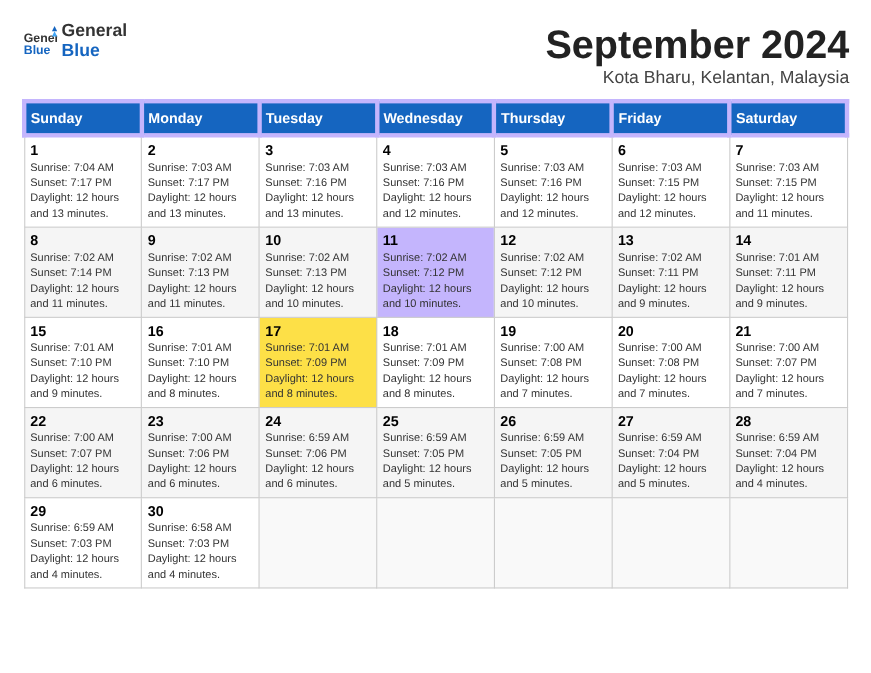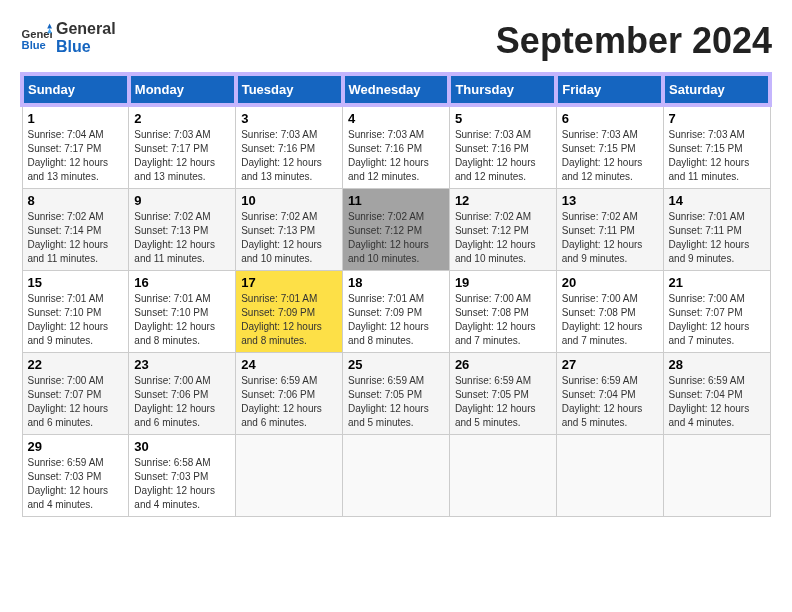--- a/index.html
+++ b/index.html
@@ -94,20 +94,21 @@
       <polygon points="34,8 40,8 37,2" fill="#1565c0"></polygon>
       <polygon points="34,14 40,14 37,8" fill="#42a5f5"></polygon>
     </svg>
     <div>
       <div style="font-size:16px;font-weight:bold;color:#333;">General</div>
       <div style="font-size:16px;font-weight:bold;color:#1565c0;">Blue</div>
     </div>
   </div>
   <div class="title-block">
     <div class="month-title">September 2024</div>
+    <div class="subtitle">Kota Bharu, Kelantan, Malaysia</div>
   </div>
 </div>
 
 <table class="calendar-table">
   <thead>
     <tr>
     <th>Sunday</th>
         <th>Monday</th>
         <th>Tuesday</th>
         <th>Wednesday</th>
@@ -153,21 +154,21 @@
           <div class="day-detail">Sunrise: 7:02 AM<br>Sunset: 7:14 PM<br>Daylight: 12 hours and 11 minutes.</div>
         </td>
         <td style="background-color: rgb(245, 245, 245);">
           <span class="day-num">9</span>
           <div class="day-detail">Sunrise: 7:02 AM<br>Sunset: 7:13 PM<br>Daylight: 12 hours and 11 minutes.</div>
         </td>
         <td style="background-color: rgb(245, 245, 245);">
           <span class="day-num">10</span>
           <div class="day-detail">Sunrise: 7:02 AM<br>Sunset: 7:13 PM<br>Daylight: 12 hours and 10 minutes.</div>
         </td>
-        <td style="background-color: #a3a3a3;">
+        <td style="background-color: #c4b5fd;">
           <span class="day-num">11</span>
           <div class="day-detail">Sunrise: 7:02 AM<br>Sunset: 7:12 PM<br>Daylight: 12 hours and 10 minutes.</div>
         </td>
         <td style="background-color: rgb(245, 245, 245);">
           <span class="day-num">12</span>
           <div class="day-detail">Sunrise: 7:02 AM<br>Sunset: 7:12 PM<br>Daylight: 12 hours and 10 minutes.</div>
         </td>
         <td style="background-color: rgb(245, 245, 245);">
           <span class="day-num">13</span>
           <div class="day-detail">Sunrise: 7:02 AM<br>Sunset: 7:11 PM<br>Daylight: 12 hours and 9 minutes.</div>

